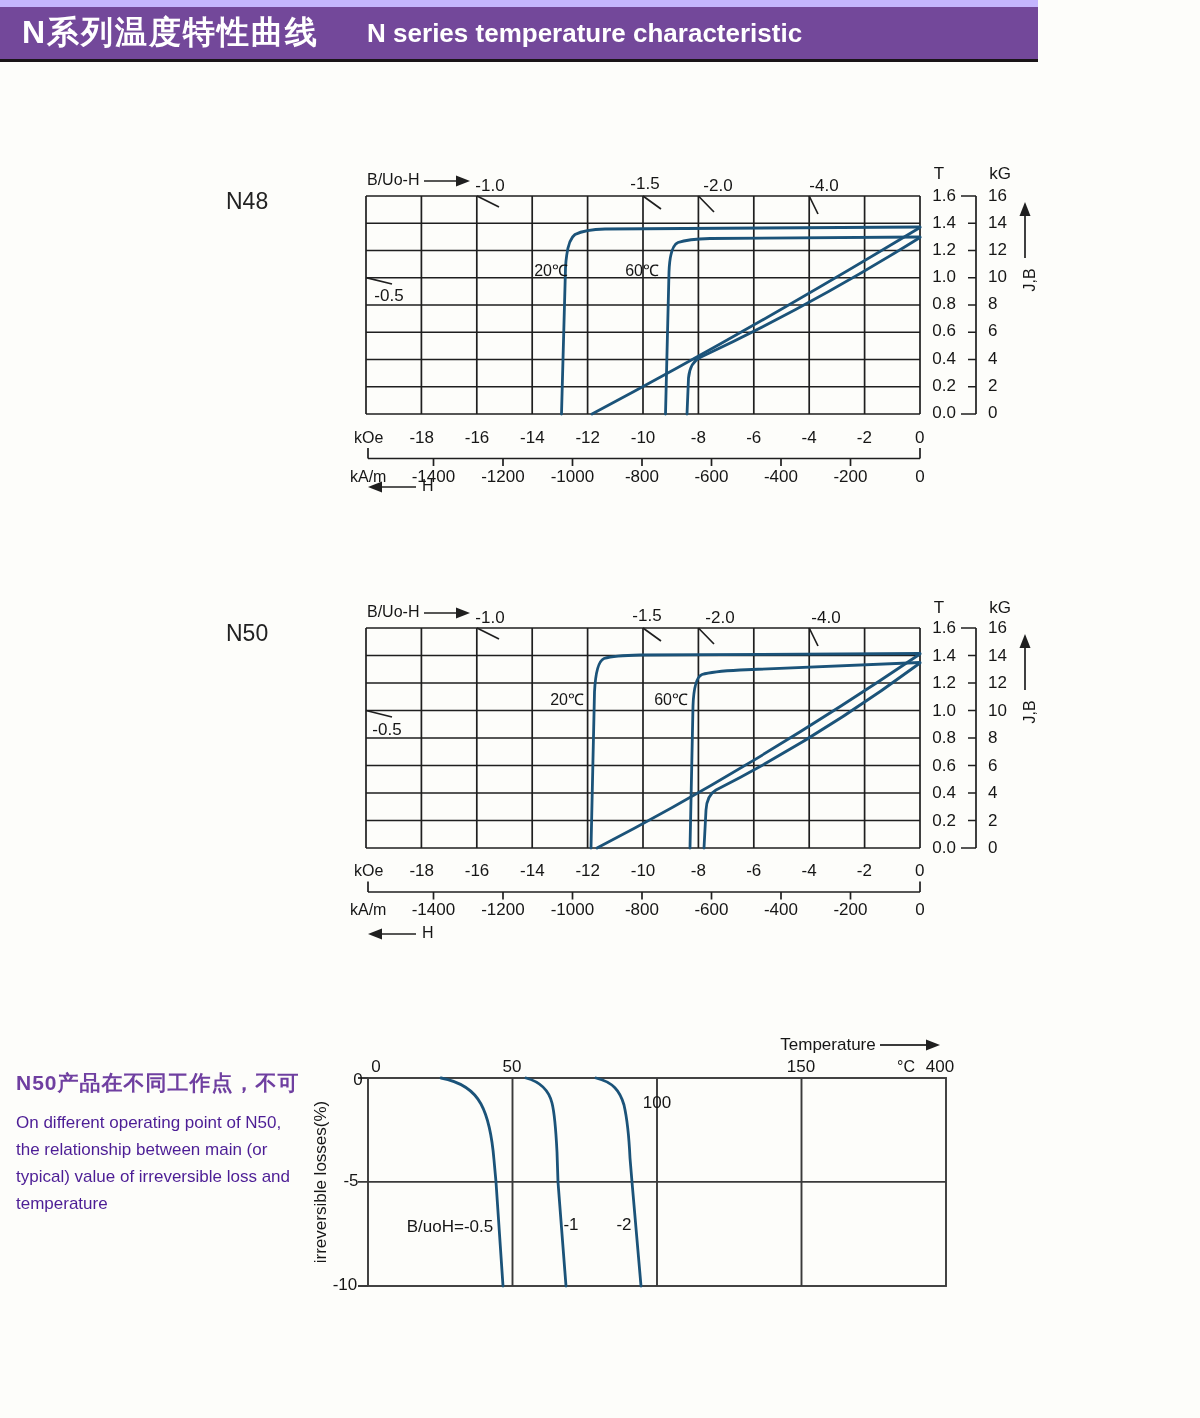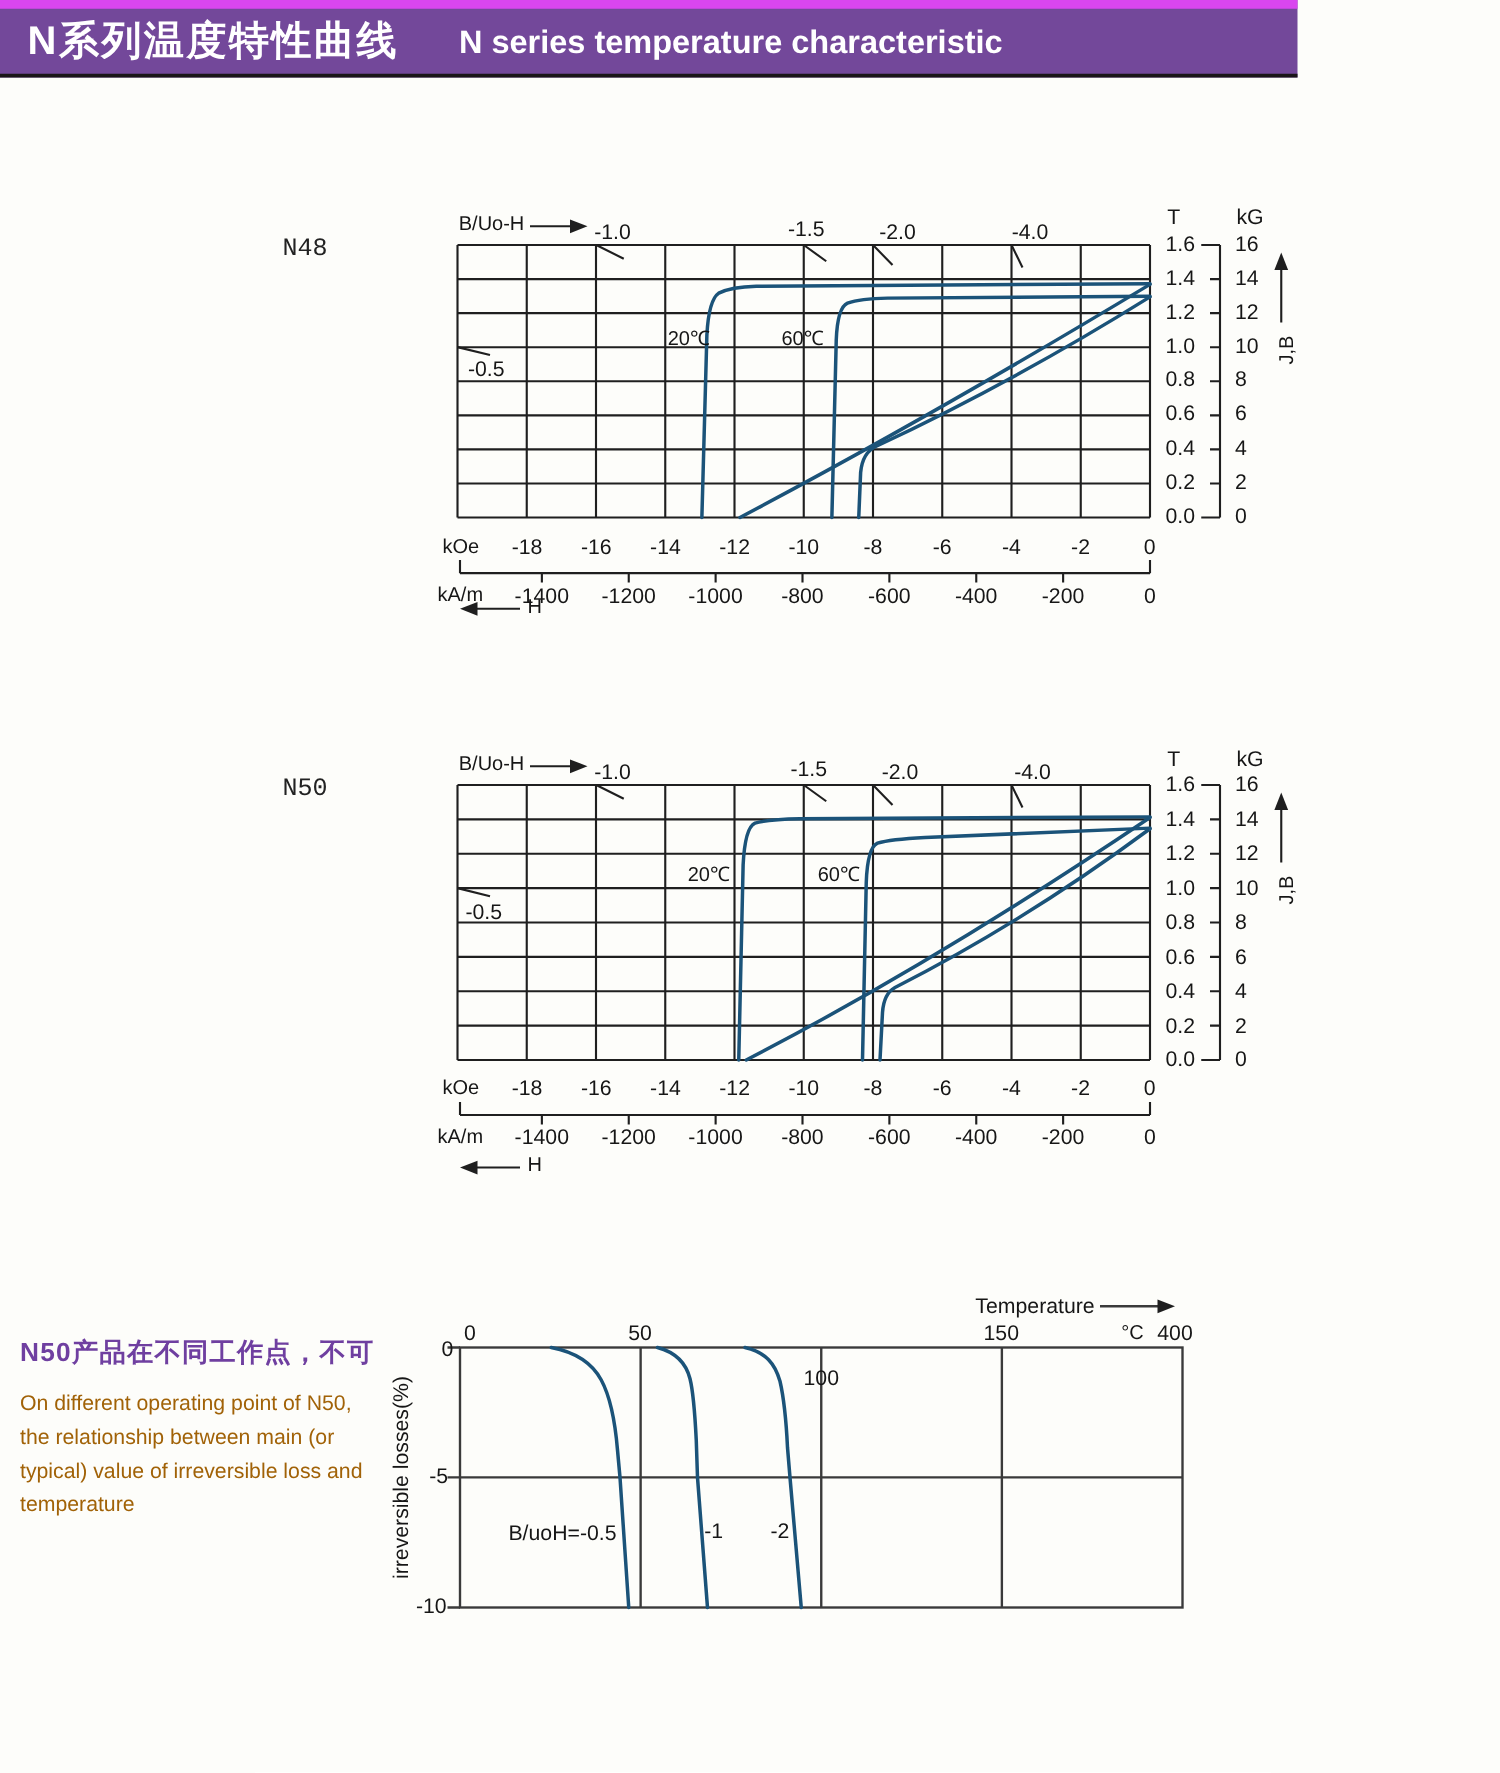--- a/index.html
+++ b/index.html
@@ -4,26 +4,26 @@
 <style>
   html,body{margin:0;padding:0;background:#ffffff;}
   #page{position:relative;width:1200px;height:1418px;background:#fdfdfa;overflow:hidden;
         font-family:"Liberation Sans",sans-serif;color:#161616;}
   svg{position:absolute;left:0;top:0;}
   .lbl{position:absolute;font-size:17px;color:#161616;white-space:nowrap;}
   .ctr{transform:translate(-50%,-50%);}
   .rot{transform:translate(-50%,-50%) rotate(-90deg);}
   
   #hdr{position:absolute;left:0;top:0;width:1038px;height:52px;
-       border-top:7px solid #d946ef;border-bottom:3px solid #1a1518;
+       border-top:7px solid #c4b5fd;border-bottom:3px solid #1a1518;
        display:flex;align-items:center;}
   #hdr .zh{font-size:32px;font-weight:bold;color:#ffffff;margin-left:22px;letter-spacing:2px;}
   #hdr .en{font-size:26px;font-weight:bold;color:#ffffff;margin-left:48px;}
   
-  .series-name{position:absolute;font-size:20px;color:#222;font-family:Liberation Mono, monospace;}
+  .series-name{position:absolute;font-size:23px;color:#222;}
   
   .trow{position:absolute;display:flex;}
   .trow span{flex:1;text-align:center;font-size:17px;}
   .tcol{position:absolute;display:flex;flex-direction:column;}
   .tcol span{flex:1;display:flex;align-items:center;font-size:17px;}
   .tcol.ra span{justify-content:flex-end;}
   .unit{position:absolute;font-size:16px;}
   .small{font-size:16px;}
   
   #note{position:absolute;left:16px;top:1066px;width:300px;}
@@ -242,21 +242,21 @@
   <div class="lbl ctr" style="left:358px;top:1080px;">0</div>
   <div class="lbl ctr" style="left:351px;top:1181px;">-5</div>
   <div class="lbl ctr" style="left:345px;top:1285px;">-10</div>
   <div class="lbl rot" style="left:321px;top:1182px;">irreversible  losses(%)</div>
   <div class="lbl ctr" style="left:450px;top:1227px;">B/uoH=-0.5</div>
   <div class="lbl ctr" style="left:571px;top:1225px;">-1</div>
   <div class="lbl ctr" style="left:624px;top:1225px;">-2</div>
 
   <div id="note">
     <div class="zh" style="color: rgb(111, 63, 160);">N50产品在不同工作点，不可</div>
-    <div class="en" style="color: #a16207;">
+    <div class="en" style="color: #4c1d95;">
       <div>On different operating point of N50,</div>
       <div>the relationship between main (or</div>
       <div>typical) value of irreversible loss and</div>
       <div>temperature</div>
     </div>
   </div>
 
 </div>
 
 </body></html>

